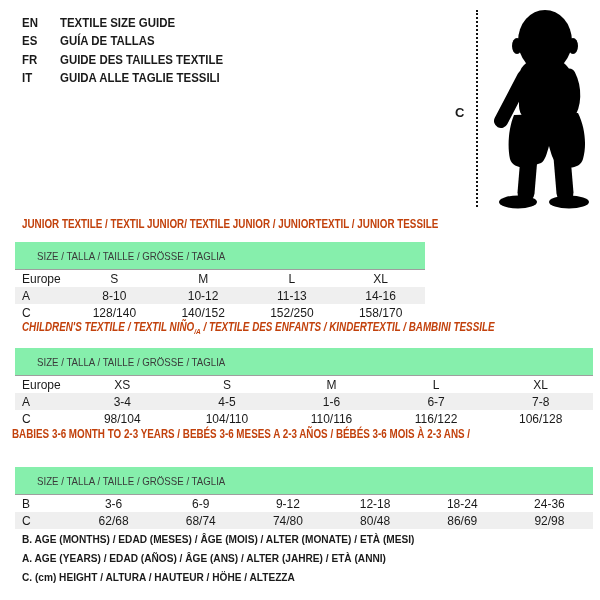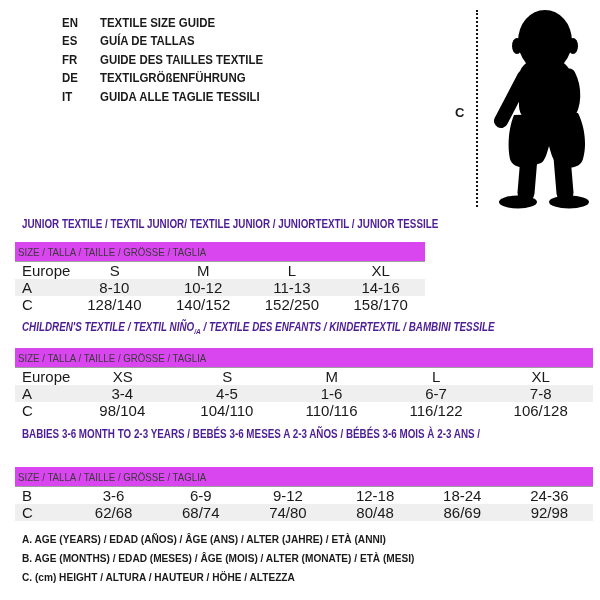--- a/index.html
+++ b/index.html
@@ -11,39 +11,39 @@
     -webkit-font-smoothing:antialiased;
   }
   .abs { position:absolute; }
   
   .cx  { display:inline-block; transform:scaleX(0.88); transform-origin:0 50%; white-space:nowrap; }
   .cxt { display:inline-block; transform:scaleX(0.82); transform-origin:0 50%; white-space:nowrap; }
 
   
   .lang-list { left:22px; top:13px; }
   .lang-row  { display:flex; height:18.5px; align-items:center; font-weight:bold; font-size:13px; }
-  .lang-code { width:38px; flex:0 0 38px;margin-left:40px; }
+  .lang-code { width:38px; flex:0 0 38px; }
 
   
   .measure-line { left:476px; top:10px; height:197px; width:0; border-left:2px dotted #111; }
   .figure-c     { left:455px; top:105px; font-weight:bold; font-size:13px; }
   .baby-svg     { left:485px; top:5px; }
 
   
-  .sec-title { position:absolute; font-weight:bold; font-size:12px; color:#4c1d95; }
+  .sec-title { position:absolute; font-weight:bold; font-size:12px; color:#c2410c; }
   .sub { font-size:8px; position:relative; top:3px; }
 
   
   .tbl      { position:absolute; }
   .tbl-bar  {
-    background:#d946ef; border-bottom:1px solid #9e9e9e; box-sizing:border-box;
-    height:20px; display:flex; align-items:center; padding-left:3px;
+    background:#86efac; border-bottom:1px solid #9e9e9e; box-sizing:border-box;
+    height:28px; display:flex; align-items:center; padding-left:22px;
     font-size:11px; color:#3a3a3a;
   }
-  .trow   { display:flex; align-items:center; font-size:15px; height:17px; }
+  .trow   { display:flex; align-items:center; font-size:12px; height:17px; }
   .alt    { background:#efefef; }
   .tlabel { flex:0 0 48px; padding-left:7px; }
   .cell   { flex:1; text-align:center; }
 
   
   .legend      { left:22px; top:533px; }
   .legend-line { height:19px; font-weight:bold; font-size:11.5px; }
 </style>
 </head>
 <body>
@@ -53,24 +53,20 @@
     <span class="lang-code"><span class="cx">EN</span></span>
     <span class="cx">TEXTILE SIZE GUIDE</span>
   </div>
   <div class="lang-row">
     <span class="lang-code"><span class="cx">ES</span></span>
     <span class="cx">GUÍA DE TALLAS</span>
   </div>
   <div class="lang-row">
     <span class="lang-code"><span class="cx">FR</span></span>
     <span class="cx">GUIDE DES TAILLES TEXTILE</span>
-  </div>
-  <div class="lang-row">
-    <span class="lang-code"><span class="cx">DE</span></span>
-    <span class="cx">TEXTILGRÖßENFÜHRUNG</span>
   </div>
   <div class="lang-row">
     <span class="lang-code"><span class="cx">IT</span></span>
     <span class="cx">GUIDA ALLE TAGLIE TESSILI</span>
   </div>
 </div>
 
 <div class="abs measure-line"></div>
 <div class="abs figure-c">C</div>
 <svg class="abs baby-svg" width="115" height="205" viewBox="0 0 115 205" xmlns="http://www.w3.org/2000/svg">
@@ -145,21 +141,21 @@
   <div class="trow">
     <span class="tlabel">C</span>
     <span class="cell">98/104</span>
     <span class="cell">104/110</span>
     <span class="cell">110/116</span>
     <span class="cell">116/122</span>
     <span class="cell">106/128</span>
   </div>
 </div>
 
-<div class="sec-title" style="left:22px; top:427px; line-height:14.5px;">
+<div class="sec-title" style="left:12px; top:427px; line-height:14.5px;">
   <div><span class="cxt">BABIES 3-6 MONTH TO 2-3 YEARS / BEBÉS 3-6 MESES A 2-3 AÑOS / BÉBÉS 3-6 MOIS À 2-3 ANS /</span></div>
 </div>
 <div class="tbl" style="left:15px; top:467px; width:578px;">
   <div class="tbl-bar">
     <span class="cx">SIZE / TALLA / TAILLE / GRÖSSE / TAGLIA</span>
   </div>
   <div class="trow">
     <span class="tlabel">B</span>
     <span class="cell">3-6</span>
     <span class="cell">6-9</span>
@@ -173,16 +169,16 @@
     <span class="cell">62/68</span>
     <span class="cell">68/74</span>
     <span class="cell">74/80</span>
     <span class="cell">80/48</span>
     <span class="cell">86/69</span>
     <span class="cell">92/98</span>
   </div>
 </div>
 
 <div class="abs legend">
+  <div class="legend-line"><span class="cx">B. AGE (MONTHS) / EDAD (MESES) / ÂGE (MOIS) / ALTER (MONATE) / ETÀ (MESI)</span></div>
   <div class="legend-line"><span class="cx">A. AGE (YEARS) / EDAD (AÑOS) / ÂGE (ANS) / ALTER (JAHRE) / ETÀ (ANNI)</span></div>
-  <div class="legend-line"><span class="cx">B. AGE (MONTHS) / EDAD (MESES) / ÂGE (MOIS) / ALTER (MONATE) / ETÀ (MESI)</span></div>
   <div class="legend-line"><span class="cx">C. (cm) HEIGHT / ALTURA / HAUTEUR / HÖHE / ALTEZZA</span></div>
 </div>
 
 </body></html>

